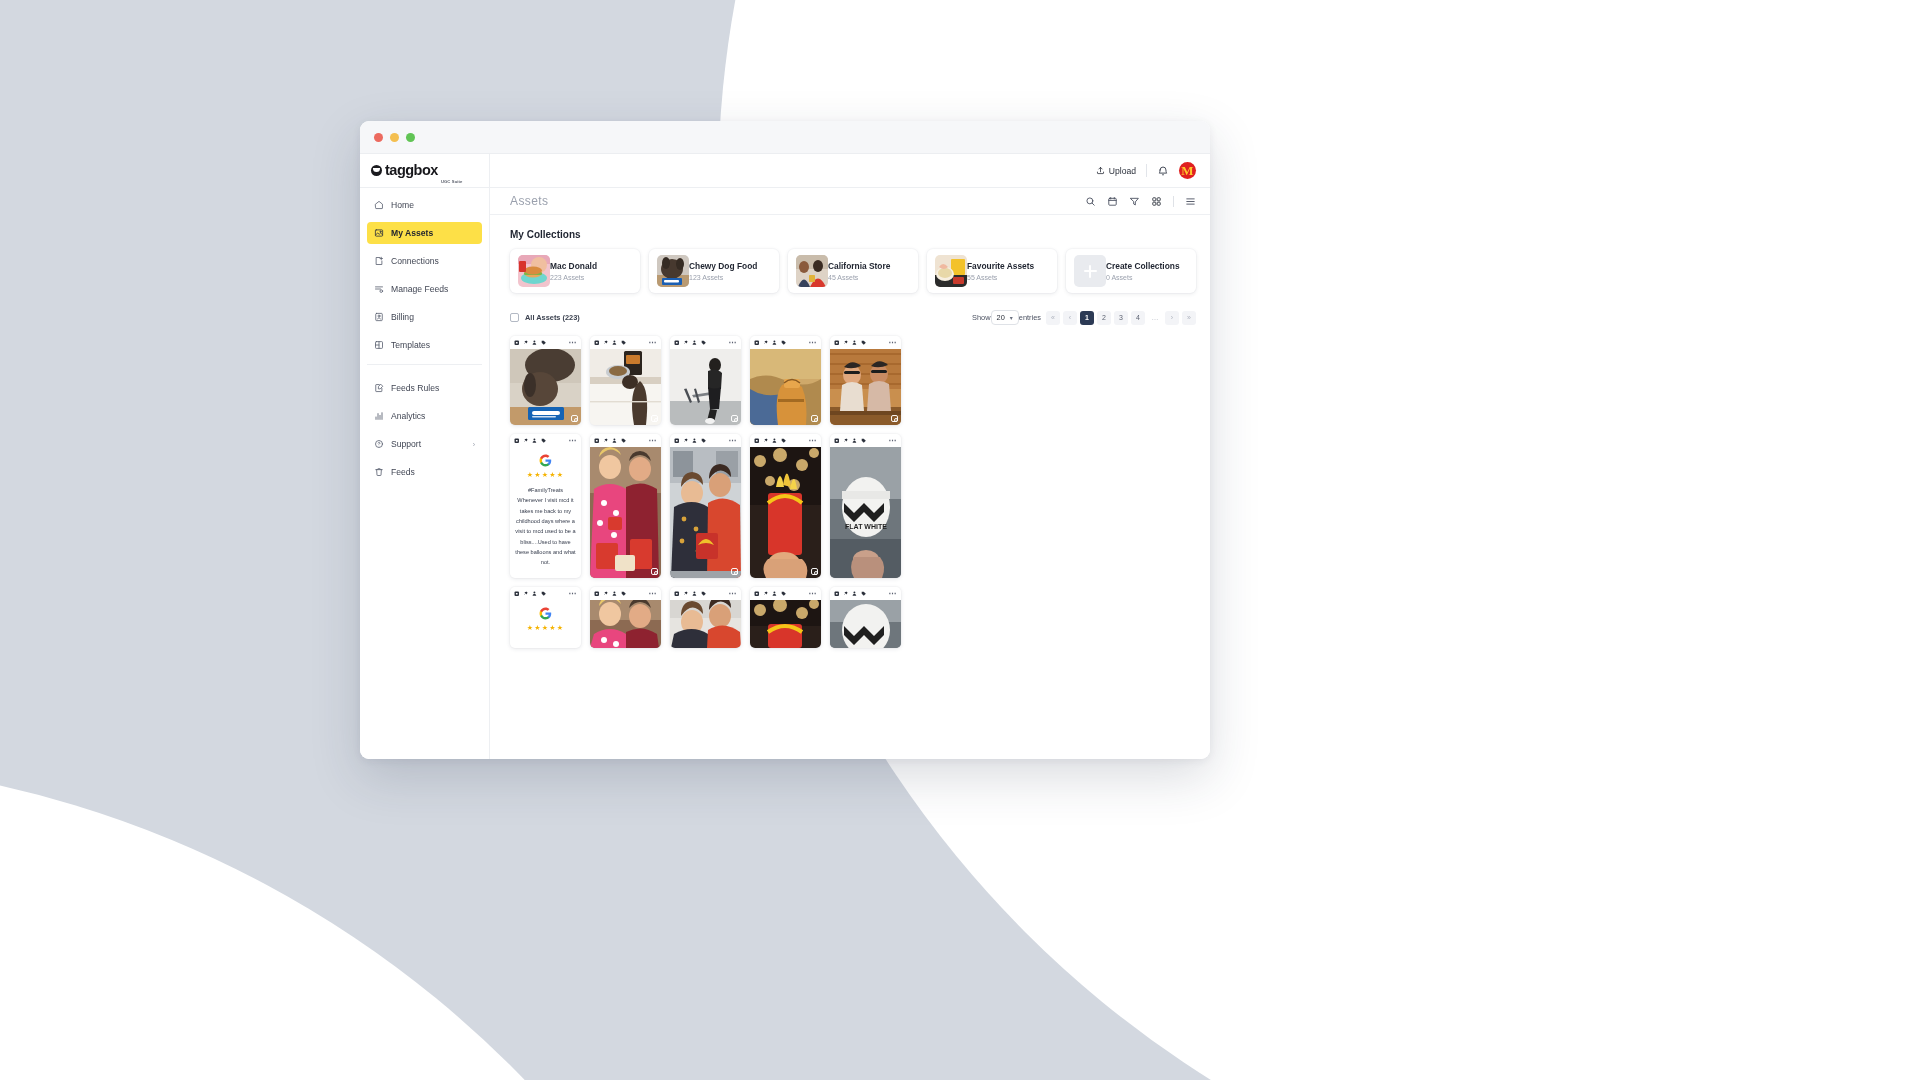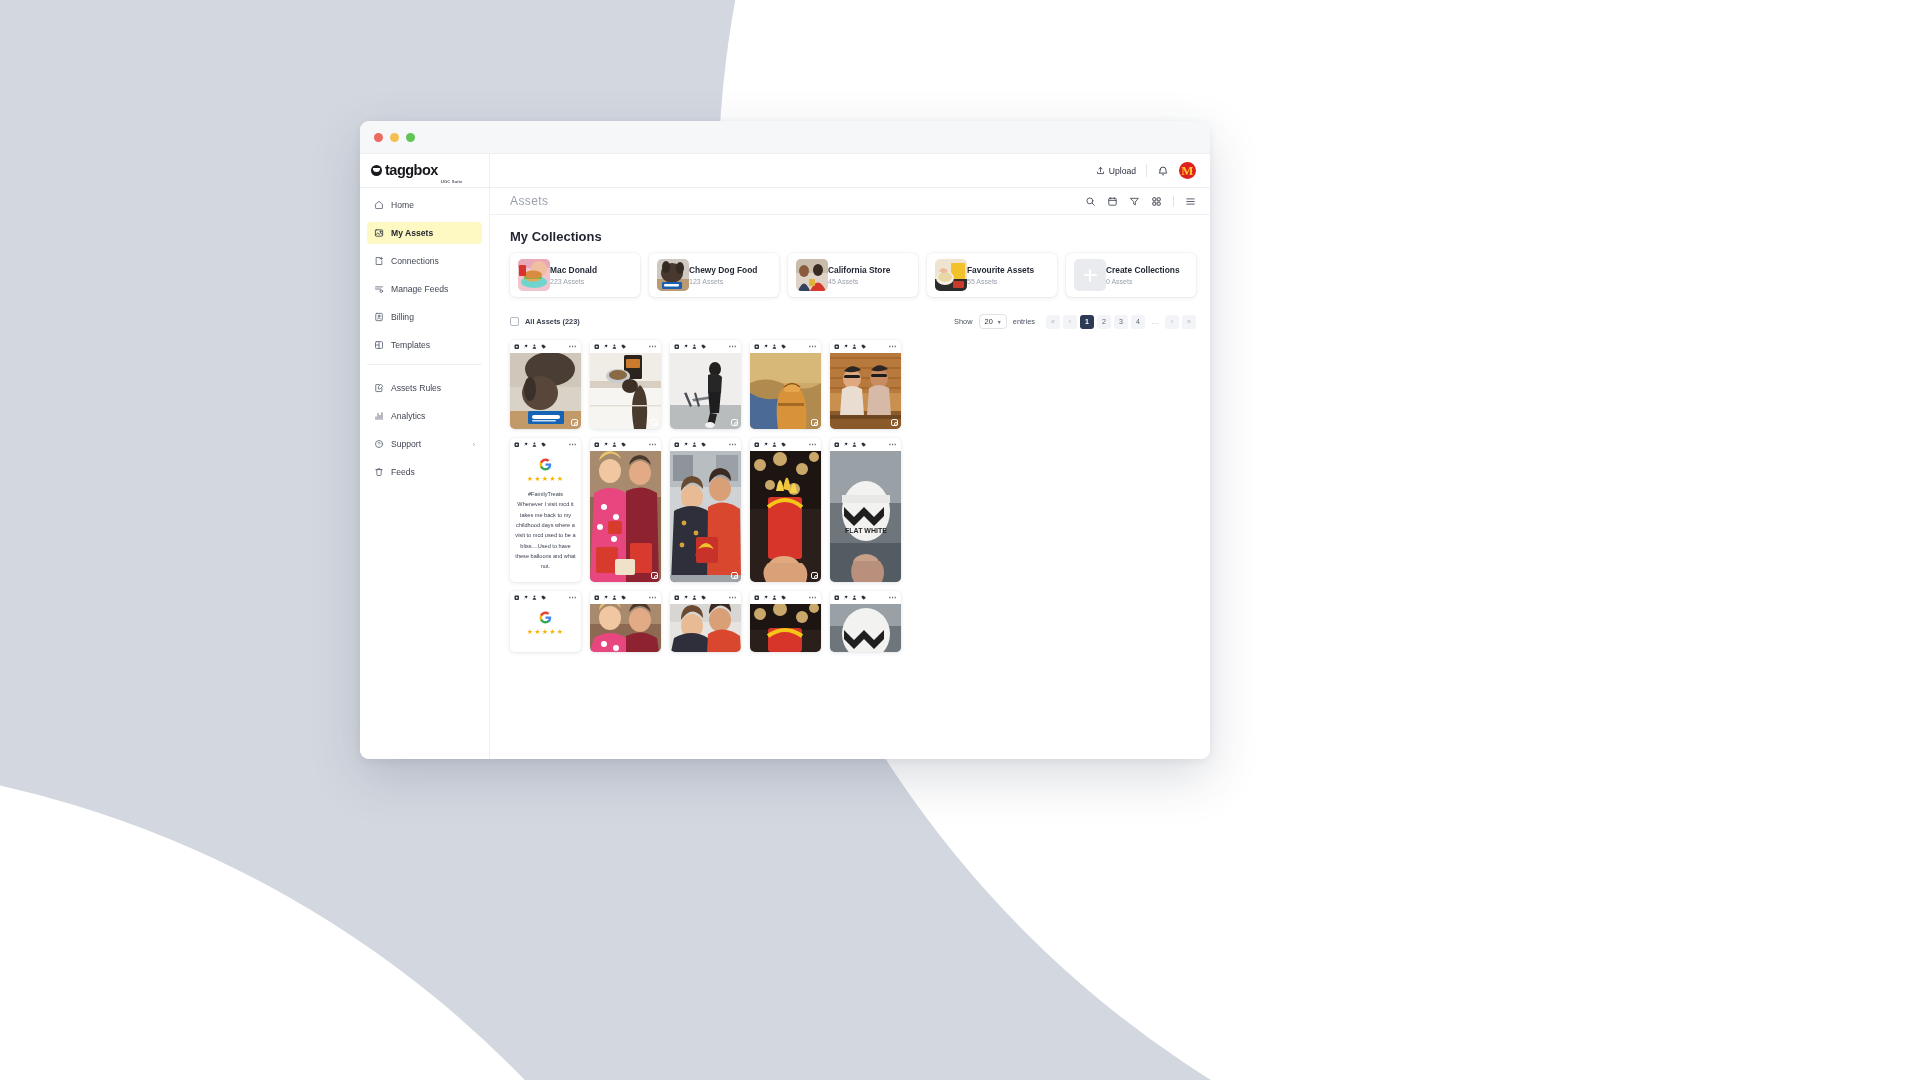--- a/index.html
+++ b/index.html
@@ -83,21 +83,21 @@
     letter-spacing: 0.1px; align-self: flex-end; margin-bottom: 3px;
   }
 
   .nav { padding: 6px 7px 0 7px; }
   .nav-item {
     display: flex; align-items: center; gap: 7px;
     height: 22px; padding: 0 7px; border-radius: 4px;
     color: #414654; font-size: 8.6px; margin-bottom: 6px;
     position: relative; cursor: pointer; text-align: right;
   }
-  .nav-item.active { background: #fef9c3; font-weight: 600; color: #23262f; }
+  .nav-item.active { background: #fde047; font-weight: 600; color: #23262f; }
   .nav-item .ico { width: 10px; height: 10px; flex: 0 0 10px; display:block; }
   .nav-item .chev { margin-left: auto; font-size: 7px; color: #9aa0ad; }
   .nav-divider { height: 1px; background: #edeff2; margin: 8px 7px 12px 7px; }
 
   
   .main { flex: 1; display: flex; flex-direction: column; overflow: hidden; background:#fff; }
   .topbar {
     height: 34px; display: flex; align-items: center;
     justify-content: flex-end; padding-right: 14px; gap: 10px;
     border-bottom: 1px solid #edeff2;
@@ -123,21 +123,21 @@
     padding: 0 14px 0 20px; height: 27px;
     border-bottom: 1px solid #eef0f3; margin: 0 0 0 0;
   }
   .crumb { font-size: 12px; color: #9aa0ad; letter-spacing: 0.4px; }
   .tool-icons { display: flex; align-items: center; gap: 11px; }
   .tool-icons .ti { width: 11px; height: 11px; cursor: pointer; }
   .tool-icons .vsep2 { width: 1px; height: 11px; background: #dfe2e7; }
 
   .scrollzone { flex: 1; overflow: hidden; padding: 0 14px 0 20px; }
 
-  .sec-title { font-size: 13px; font-weight: 700; color: #1f2430; margin: 14px 0 9px 0; }
+  .sec-title { font-size: 10px; font-weight: 700; color: #1f2430; margin: 14px 0 9px 0; }
 
   .collections { display: flex; gap: 9px; }
   .coll-card {
     width: 131px; height: 44px; background: #ffffff;
     border-radius: 6px; display: flex; align-items: center;
     padding: 0 8px; cursor: pointer;
     box-shadow: 0 1px 4px rgba(40,50,70,0.10), 0 0 0 1px rgba(40,50,70,0.025);
   }
   .coll-thumb {
     width: 32px; height: 32px; border-radius: 5px;
@@ -160,21 +160,21 @@
     display: flex; align-items: center; justify-content: space-between;
     margin: 17px 0 11px 0;
   }
   .allassets { display: flex; align-items: center; gap: 6px; cursor: pointer; }
   .cbox {
     width: 9px; height: 9px; border: 1.2px solid #b3b9c4;
     border-radius: 2px; background: #fff;
   }
   .allassets-label { font-size: 7.4px; color: #3c4250; font-weight: 600; }
 
-  .pager { display: flex; align-items: center; gap: 6px; }
+  .pager { display: flex; align-items: center; gap: 0; }
   .pager-lab { font-size: 7.4px; color: #4a5060; }
   .pg-select {
     display: flex; align-items: center; gap: 5px;
     border: 1px solid #dfe2e7; border-radius: 4px;
     height: 15px; padding: 0 5px; font-size: 7.4px; color: #2c313c;
     cursor: pointer; background: #fff;
   }
   .pg-select .cv { font-size: 6px; color: #6b7281; }
   .pages { display: flex; align-items: center; gap: 3px; margin-left: 5px; }
   .pg {
@@ -307,21 +307,21 @@
 
         <div class="nav-divider"></div>
 
         <div class="nav" style="padding-top:0">
 
           <div class="nav-item">
             <svg class="ico" viewBox="0 0 16 16" fill="none" stroke="#5a6070" stroke-width="1.3" stroke-linecap="round" stroke-linejoin="round">
               <path d="M12.6 8.6v4.3a.8.8 0 0 1-.8.8H3.6a.8.8 0 0 1-.8-.8V3.3a.8.8 0 0 1 .8-.8h4.6"></path>
               <path d="M11 2.2 14 5.2 9.8 9.4H7V6.6z"></path>
             </svg>
-            <span>Assets Rules</span>
+            <span>Feeds Rules</span>
           </div>
 
           <div class="nav-item">
             <svg class="ico" viewBox="0 0 16 16" fill="none" stroke="#5a6070" stroke-width="1.4" stroke-linecap="round">
               <path d="M3.2 13.4V9.6M6.4 13.4V4.2M9.6 13.4V7M12.8 13.4V2.8"></path>
             </svg>
             <span>Analytics</span>
           </div>
 
           <div class="nav-item">

